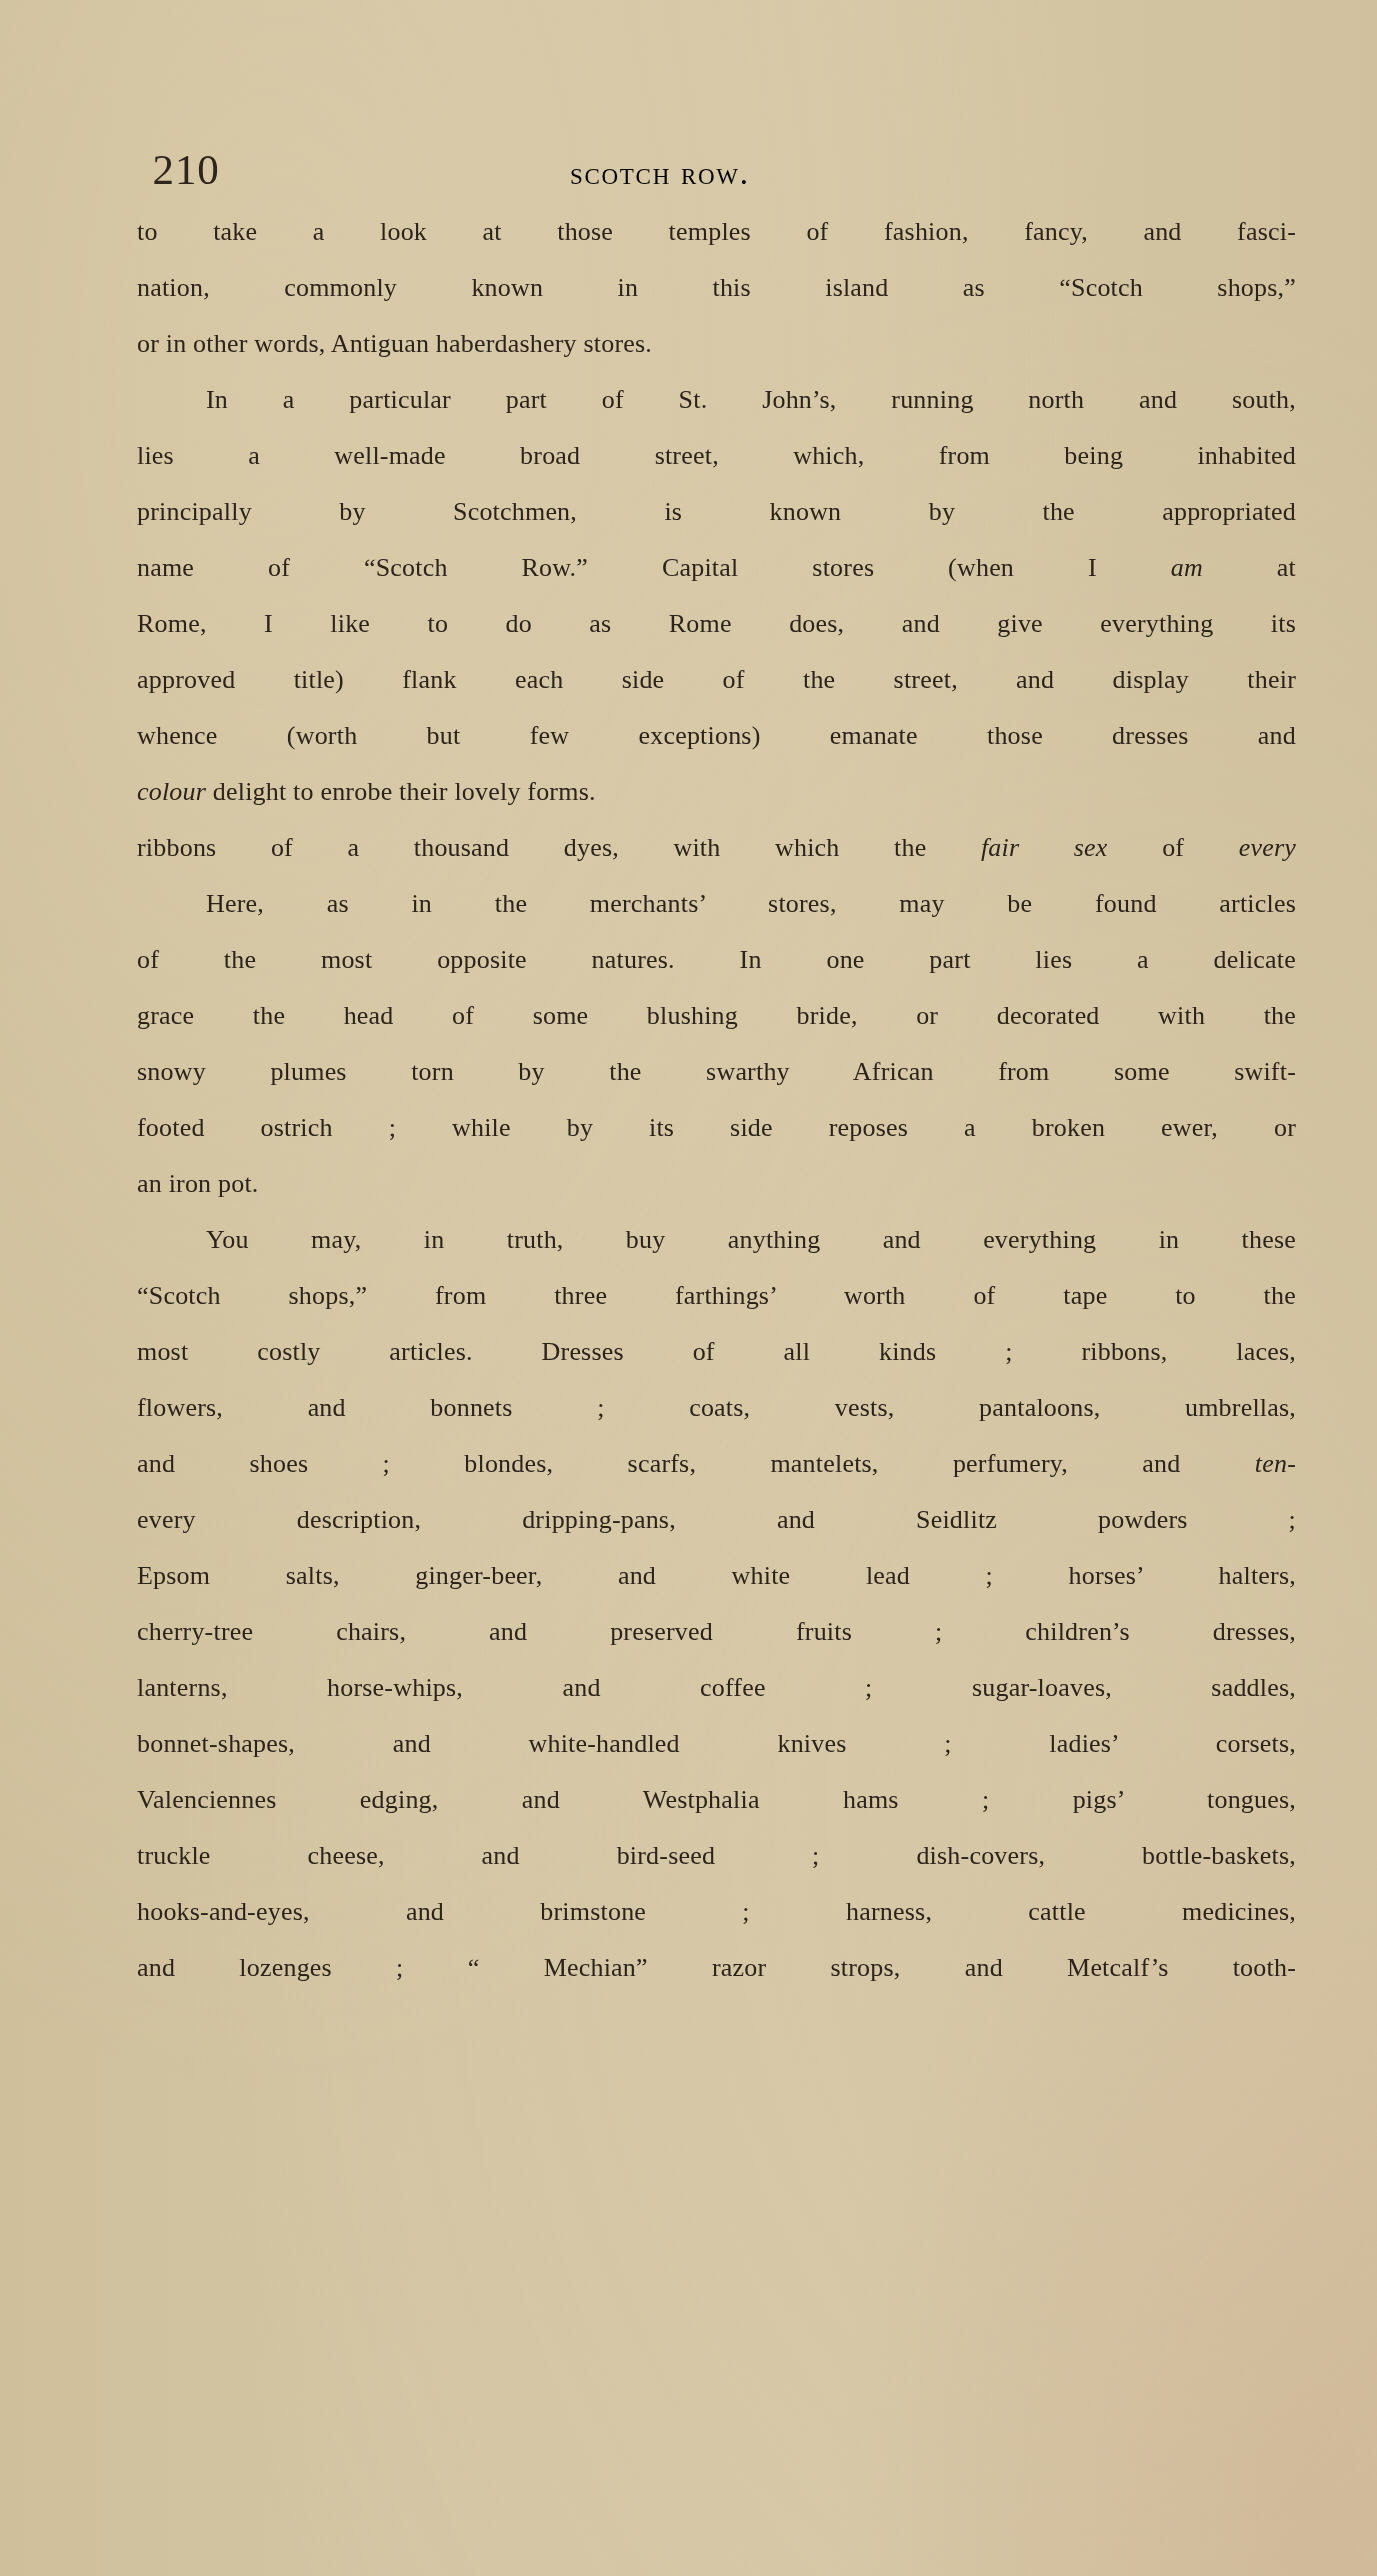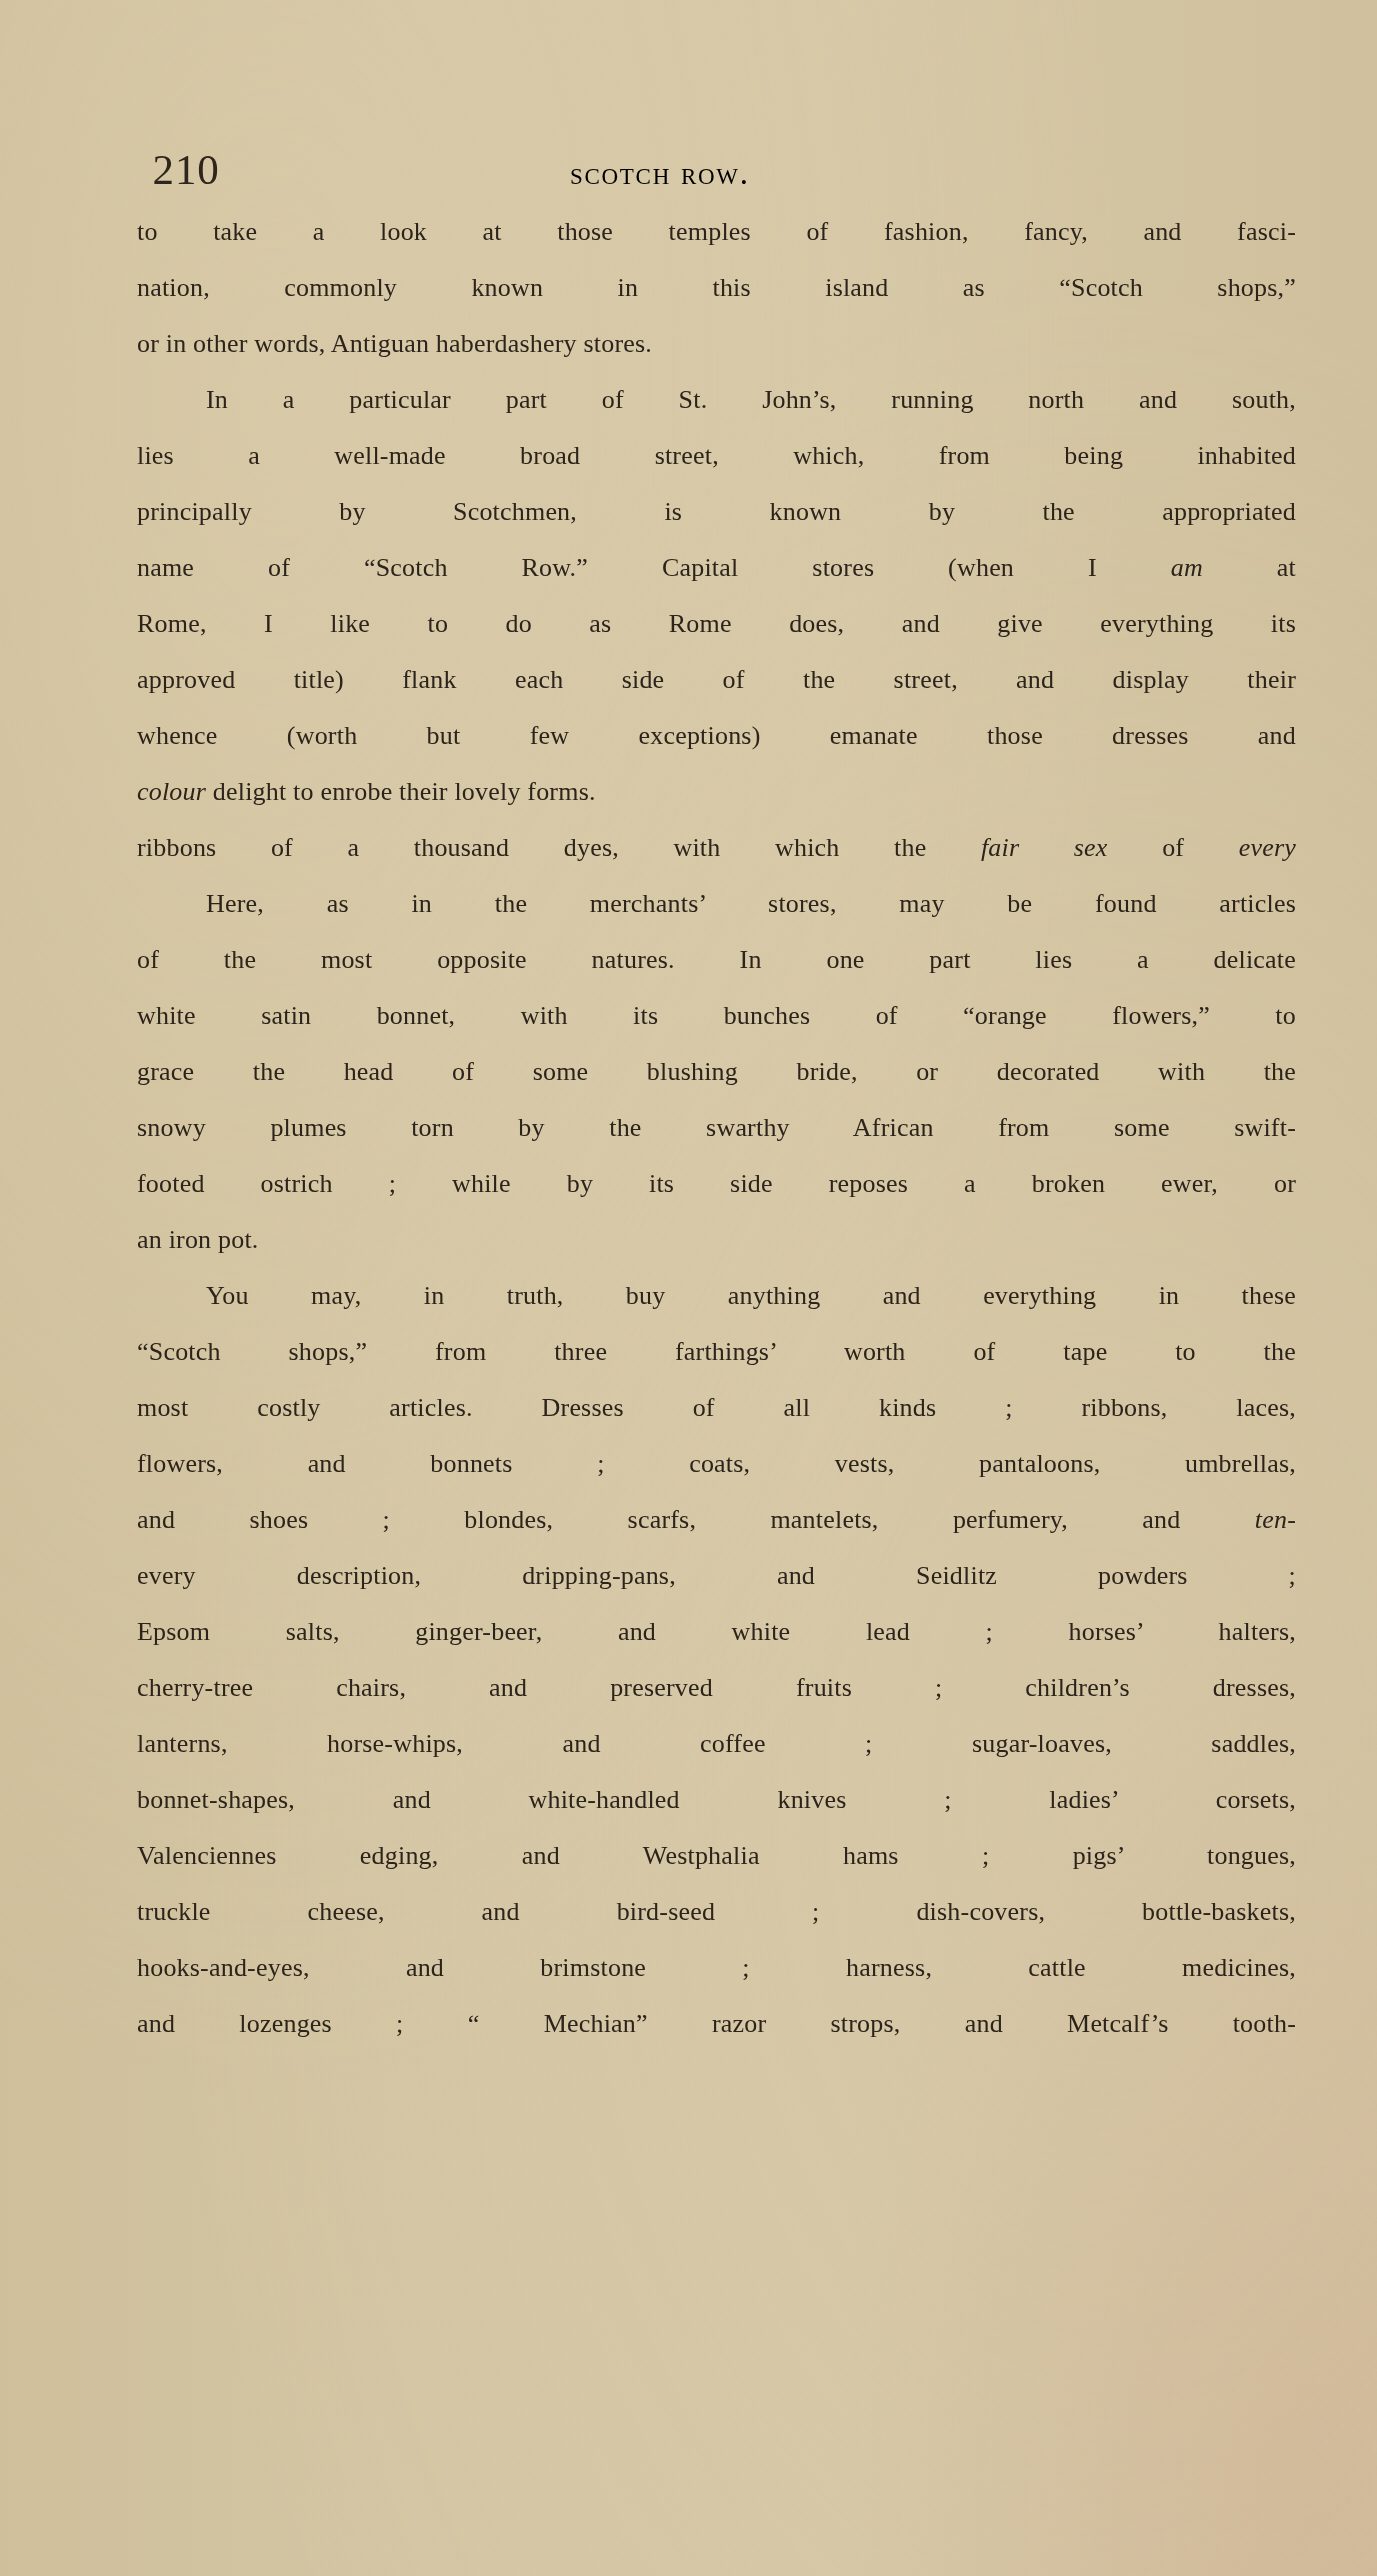--- a/index.html
+++ b/index.html
@@ -107,21 +107,20 @@
         <span class="line"><span>name of “Scotch Row.”  Capital stores (when I </span><span class="it">am</span><span> at</span></span>
         <span class="line"><span>Rome, I like to do as Rome does, and give everything its</span></span>
         <span class="line"><span>approved title) flank each side of the street, and display their</span></span>
         <span class="line"><span>whence (worth but few exceptions) emanate those dresses and</span></span>
         <span class="line last"><span class="it">colour</span><span> delight to enrobe their lovely forms.</span></span>
         <span class="line"><span>ribbons of a thousand dyes, with which the </span><span class="it">fair sex</span><span> of </span><span class="it">every</span></span>
       </div>
       <div>
         <span class="line indent"><span>Here, as in the merchants’ stores, may be found articles</span></span>
         <span class="line"><span>of the most opposite natures.  In one part lies a delicate</span></span>
-        <span class="line"><span>white satin bonnet, with its bunches of “orange flowers,” to</span></span>
         <span class="line"><span>grace the head of some blushing bride, or decorated with the</span></span>
         <span class="line"><span>snowy plumes torn by the swarthy African from some swift-</span></span>
         <span class="line"><span>footed ostrich ; while by its side reposes a broken ewer, or</span></span>
         <span class="line last"><span>an iron pot.</span></span>
       </div>
       <div>
         <span class="line indent"><span>You may, in truth, buy anything and everything in these</span></span>
         <span class="line"><span>“Scotch shops,” from three farthings’ worth of tape to the</span></span>
         <span class="line"><span>most costly articles.  Dresses of all kinds ; ribbons, laces,</span></span>
         <span class="line"><span>flowers, and bonnets ;  coats, vests, pantaloons, umbrellas,</span></span>

